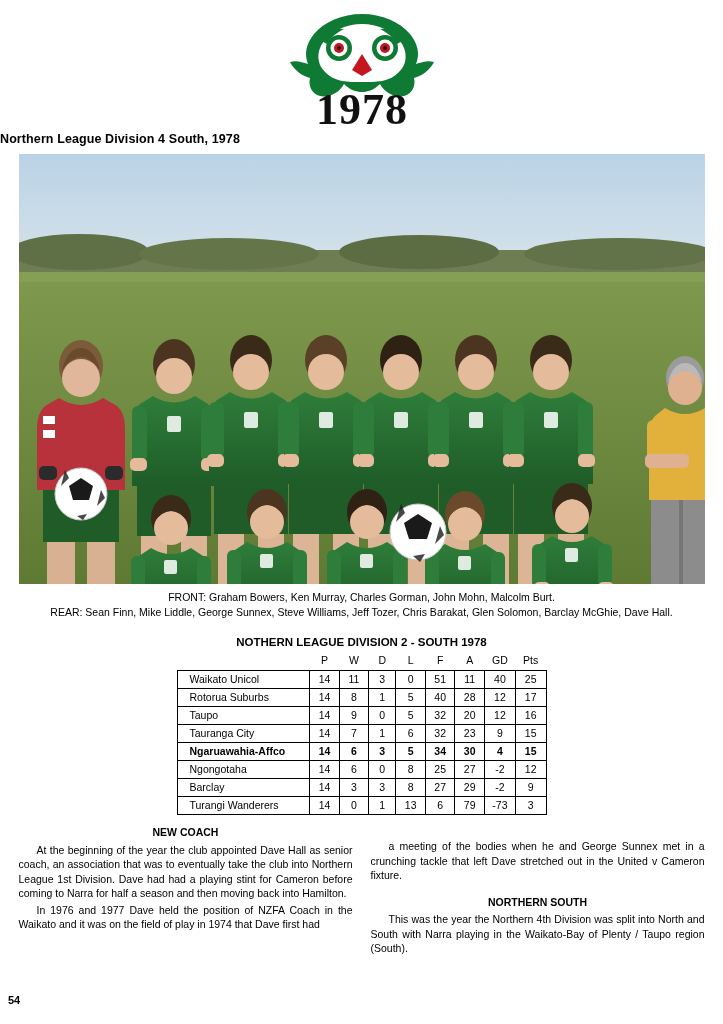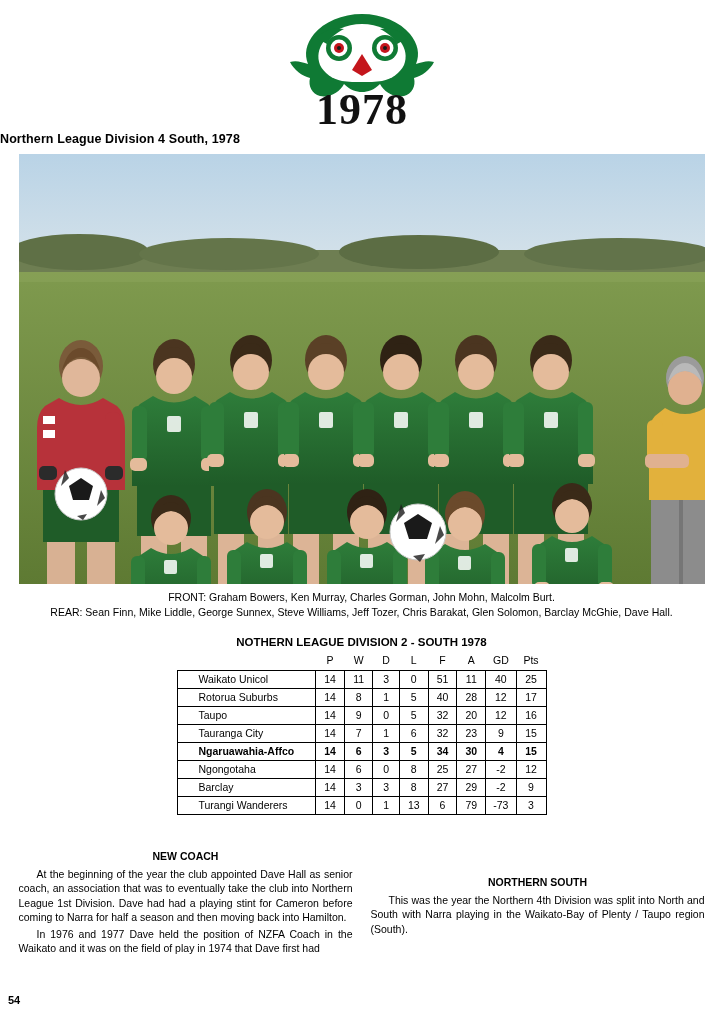--- a/index.html
+++ b/index.html
@@ -102,42 +102,41 @@
     text-align: center;
     font-weight: normal;
     padding-bottom: 2px;
   }
   table.standings thead th.blank {
     border: none;
   }
   table.standings td.team {
     text-align: left;
     width: 150px;
-    padding-left: 21px;
+    padding-left: 12px;
   }
   table.standings td.num {
     text-align: center;
     width: 30px;
   }
   tr.highlight td {
     font-weight: bold;
   }
 
   
   .article {
     width: 686px;
     margin: 10px auto 0 auto;
     display: flex;
     gap: 18px;
     font-size: 10.5px;
     line-height: 14.5px;
   }
   .col {
     flex: 1 1 0;
-    margin-top: 24px;
   }
   .col h3 {
     font-size: 10.5px;
     font-weight: bold;
     text-align: center;
     margin: 0 0 3px 0;
   }
   .col p {
     margin: 0 0 2px 0;
     text-align: justify;
@@ -540,20 +539,21 @@
   </div>
 
   <div class="article">
     <div class="col">
       <h3>NEW COACH</h3>
       <p>At the beginning of the year the club appointed Dave Hall as senior coach, an association that was to eventually take the club into Northern League 1st Division. Dave had had a playing stint for Cameron before coming to Narra for half a season and then moving back into Hamilton.</p>
       <p>In 1976 and 1977 Dave held the position of NZFA Coach in the Waikato and it was on the field of play in 1974 that Dave first had</p>
     </div>
     <div class="col">
       <div class="spacer-head"></div>
+      <p class="nogap">a meeting of the bodies when he and George Sunnex met in a crunching tackle that left Dave stretched out in the United v Cameron fixture.</p>
       <h3 style="margin-top:12px;">NORTHERN SOUTH</h3>
       <p>This was the year the Northern 4th Division was split into North and South with Narra playing in the Waikato-Bay of Plenty / Taupo region (South).</p>
     </div>
   </div>
 
   <div class="page-number">54</div>
 
 </div>
 
 </body></html>

